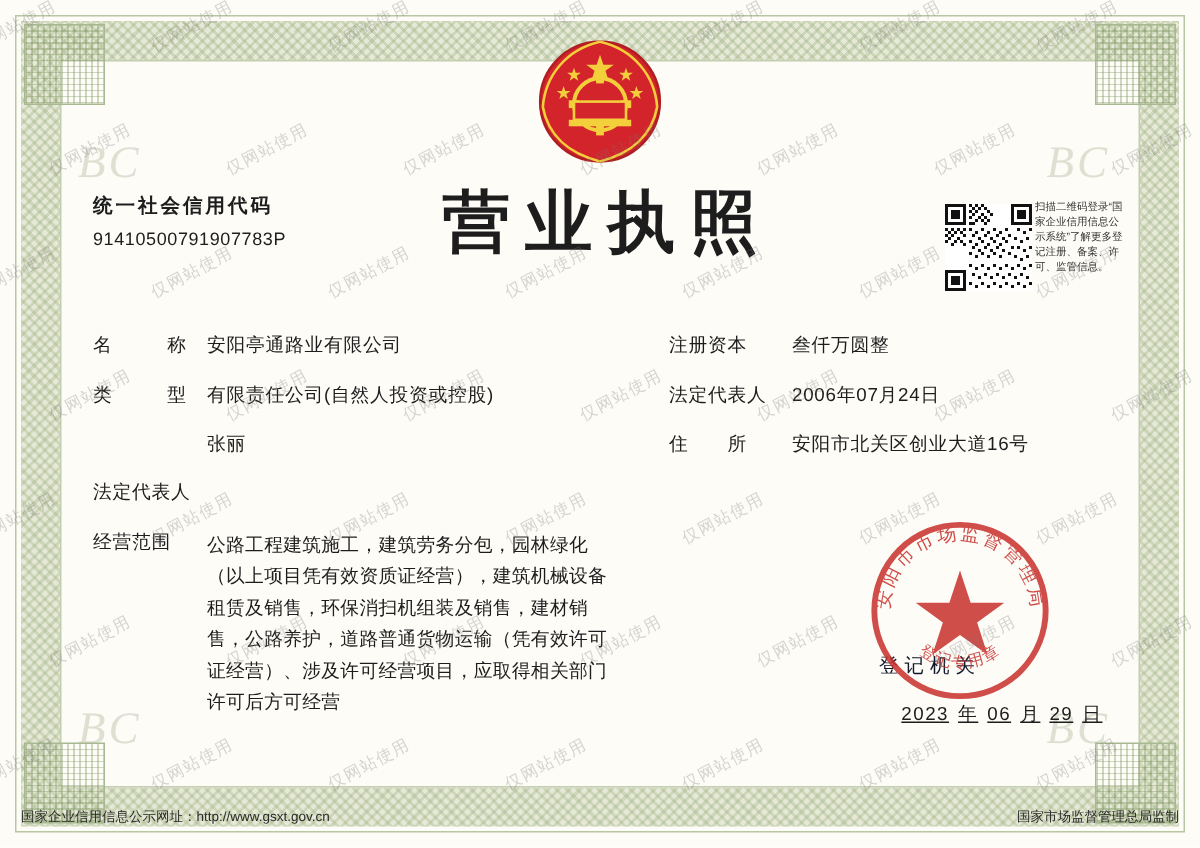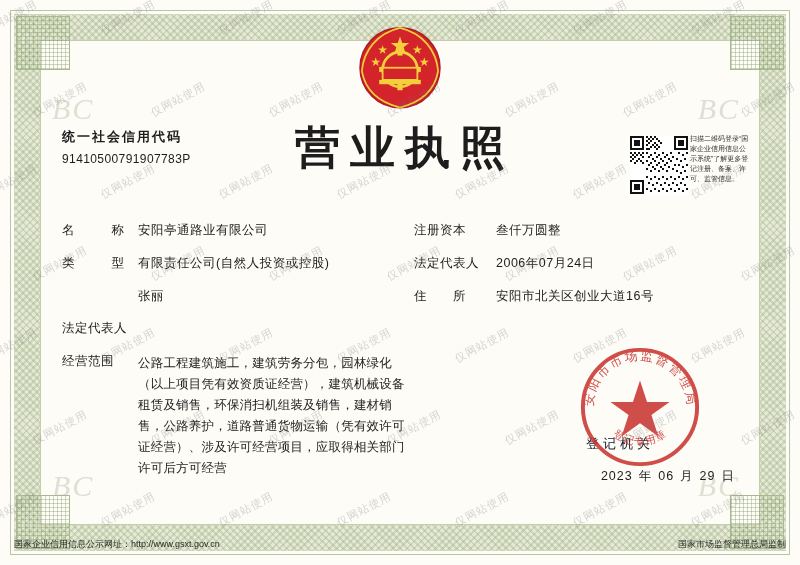--- a/index.html
+++ b/index.html
@@ -178,20 +178,21 @@
   }
   .lbl {
     width: 76px;
     font-size: 12.5px;
     letter-spacing: 4px;
     flex: none;
   }
   .lbl.wide {
     width: 82px;
     letter-spacing: 0.5px;
+    margin-left: 32px;
   }
   .val {
     font-size: 12.5px;
     letter-spacing: 0.5px;
   }
   .scope-row .lbl { letter-spacing: 0.5px; width: 76px; }
   .scope-text {
     width: 290px;
     font-size: 12.5px;
     line-height: 21px;
@@ -219,21 +220,21 @@
   }
   .issue-date {
     position: absolute;
     right: 62px;
     bottom: 80px;
     font-size: 12.5px;
     letter-spacing: 1px;
     color: #1d1d1d;
     z-index: 4;
   }
-  .issue-date span { margin: 0 3px; }
+  .issue-date span { margin: 0 3px; text-decoration: underline; }
   
   .footer {
     position: absolute;
     left: 0; right: 0;
     bottom: 14px;
     display: flex;
     justify-content: space-between;
     align-items: flex-start;
     padding: 0 14px;
     font-size: 9px;

